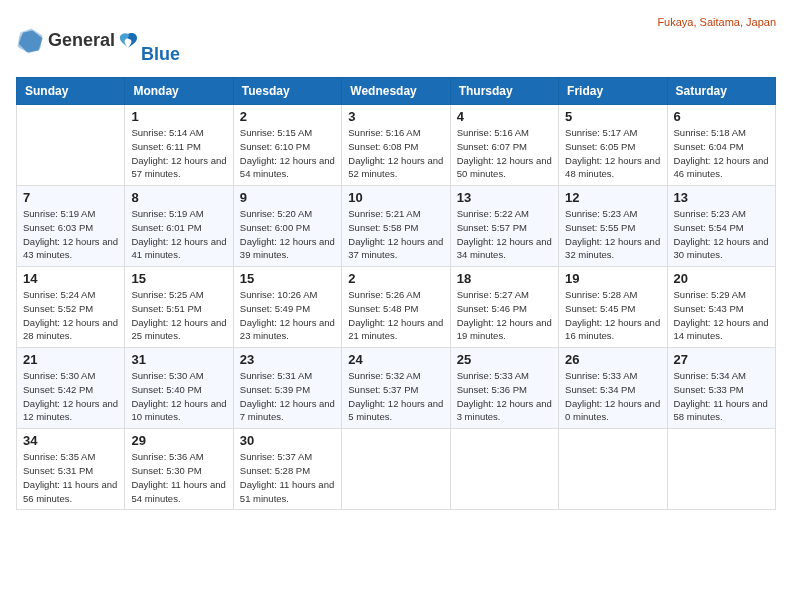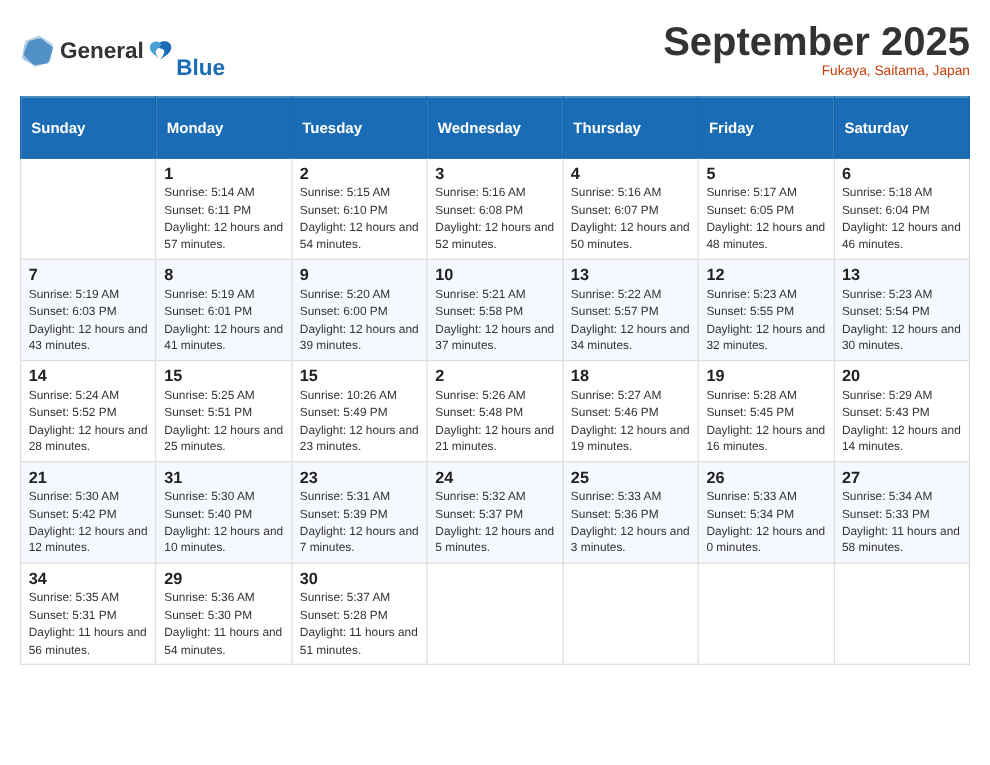--- a/index.html
+++ b/index.html
@@ -53,21 +53,21 @@
       width: 100%;
       border-collapse: collapse;
       border: 1px solid #ccc;
     }
     .calendar th {
       background-color: #1a6cb5;
       color: #fff;
       font-size: 12px;
       font-weight: bold;
       text-align: left;
-      padding: 17px 8px;
+      padding: 6px 8px;
       border: 1px solid #1565a8;
     }
     .calendar td {
       vertical-align: top;
       border: 1px solid #ddd;
       padding: 4px 6px;
       width: 108px;
       min-height: 90px;
       background: #fff;
     }
@@ -105,21 +105,20 @@
         <span class="logo-text-general">General</span>
         <svg width="22" height="22" viewBox="0 0 22 22" style="margin: 0 2px;">
           <path d="M11 4 C14 2, 20 3, 20 8 C20 13, 14 15, 11 18 C11 18, 16 12, 14 10 C12 8, 8 10, 11 4Z" fill="#1a6cb5"></path>
           <path d="M11 4 C8 2, 2 4, 3 9 C4 13, 8 14, 11 18 C11 18, 6 12, 8 10 C10 8, 14 6, 11 4Z" fill="#4a9fd4"></path>
         </svg>
         <span class="logo-text-blue">Blue</span>
       </div>
     </div>
   </div>
   <div class="title-block">
-    <div class="month-year">September 2025</div>
     <div class="location">Fukaya, Saitama, Japan</div>
   </div>
 </div>
 
 <table class="calendar" id="calendar-table">
   <thead>
     <tr id="days-header">
         <th>Sunday</th>
         <th>Monday</th>
         <th>Tuesday</th>

